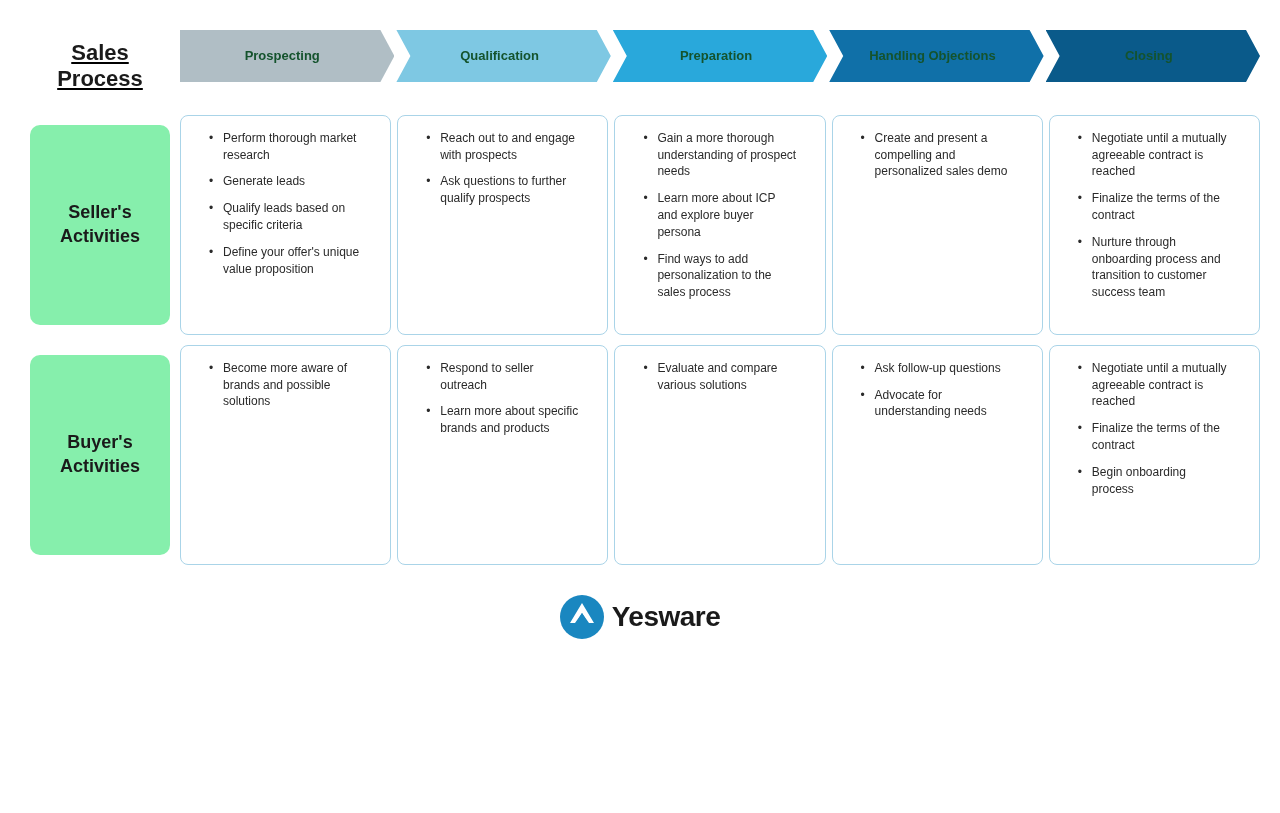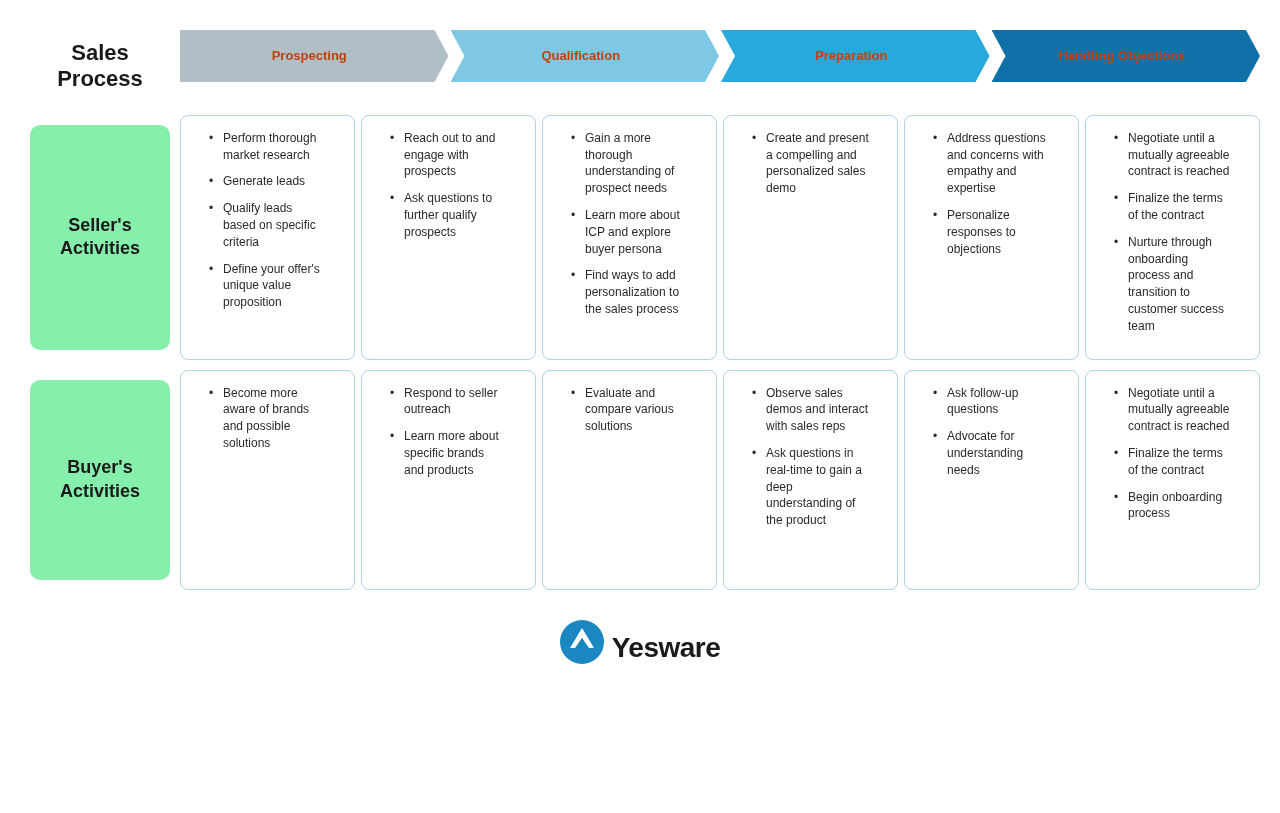--- a/index.html
+++ b/index.html
@@ -26,20 +26,21 @@
       margin-bottom: 12px;
     }
 
     .sales-process-label {
       width: 160px;
       min-width: 160px;
       display: flex;
       align-items: center;
       justify-content: center;
       padding: 10px;
+      text-decoration: underline;
     }
 
     .sales-process-label span {
       font-size: 22px;
       font-weight: 900;
       color: #1a1a1a;
       text-align: center;
       line-height: 1.2;
     }
 
@@ -69,21 +70,21 @@
       clip-path: polygon(0 0, calc(100% - 14px) 0, 100% 50%, calc(100% - 14px) 100%, 0 100%, 14px 50%);
     }
 
     .arrow-item:first-child .arrow-shape {
       clip-path: polygon(0 0, calc(100% - 14px) 0, 100% 50%, calc(100% - 14px) 100%, 0 100%);
     }
 
     .arrow-text {
       position: relative;
       z-index: 1;
-      color: #c2410c;
+      color: #14532d;
       font-weight: 700;
       font-size: 13px;
       text-align: center;
       padding: 0 18px 0 10px;
       line-height: 1.2;
     }
 
     .arrow-item:first-child .arrow-text {
       padding-left: 8px;
     }
@@ -175,21 +176,21 @@
     .footer {
       margin-top: 30px;
       display: flex;
       align-items: center;
       justify-content: center;
       gap: 10px;
     }
 
     .yesware-logo {
       display: flex;
-      align-items: flex-end;
+      align-items: center;
       gap: 8px;
     }
 
     .yesware-icon {
       width: 44px;
       height: 44px;
     }
 
     .yesware-name {
       font-size: 28px;
@@ -217,20 +218,24 @@
         <span class="arrow-text">Qualification</span>
       </div>
       <div class="arrow-item arrow-preparation">
         <div class="arrow-shape"></div>
         <span class="arrow-text">Preparation</span>
       </div>
       <div class="arrow-item arrow-handling">
         <div class="arrow-shape"></div>
         <span class="arrow-text">Handling Objections</span>
       </div>
+      <div class="arrow-item arrow-closing">
+        <div class="arrow-shape"></div>
+        <span class="arrow-text">Closing</span>
+      </div>
     </div>
   </div>
 
   <div class="content-row">
     <div class="row-label">
       <div class="row-label-box">
         <span>Seller's Activities</span>
       </div>
     </div>
     <div class="cells-row">
@@ -255,26 +260,20 @@
           <li>Find ways to add personalization to the sales process</li>
         </ul>
       </div>
       <div class="cell">
         <ul>
           <li>Create and present a compelling and personalized sales demo</li>
         </ul>
       </div>
       <div class="cell">
         <ul>
-          <li>Address questions and concerns with empathy and expertise</li>
-          <li>Personalize responses to objections</li>
-        </ul>
-      </div>
-      <div class="cell">
-        <ul>
           <li>Negotiate until a mutually agreeable contract is reached</li>
           <li>Finalize the terms of the contract</li>
           <li>Nurture through onboarding process and transition to customer success team</li>
         </ul>
       </div>
     </div>
   </div>
 
   <div class="content-row">
     <div class="row-label">
@@ -290,26 +289,20 @@
       </div>
       <div class="cell">
         <ul>
           <li>Respond to seller outreach</li>
           <li>Learn more about specific brands and products</li>
         </ul>
       </div>
       <div class="cell">
         <ul>
           <li>Evaluate and compare various solutions</li>
-        </ul>
-      </div>
-      <div class="cell">
-        <ul>
-          <li>Observe sales demos and interact with sales reps</li>
-          <li>Ask questions in real-time to gain a deep understanding of the product</li>
         </ul>
       </div>
       <div class="cell">
         <ul>
           <li>Ask follow-up questions</li>
           <li>Advocate for understanding needs</li>
         </ul>
       </div>
       <div class="cell">
         <ul>

